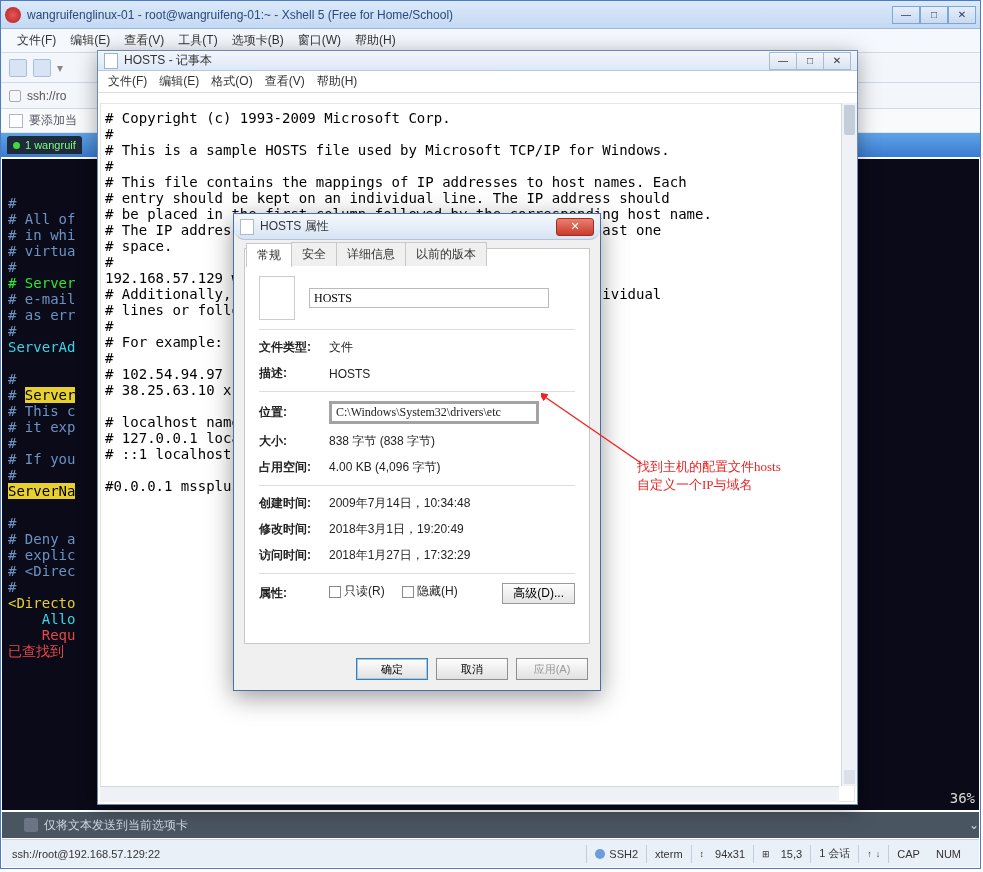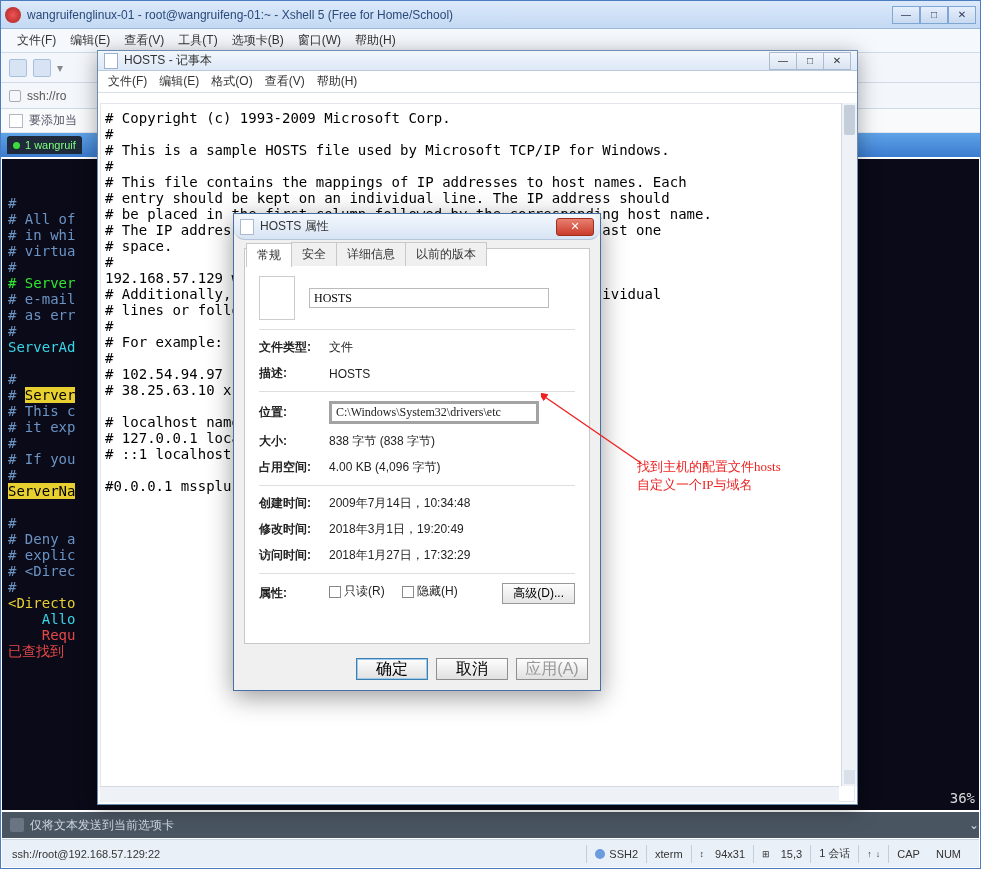--- a/index.html
+++ b/index.html
@@ -22,21 +22,21 @@
 .tab-active { background:#1f2a3a; color:#7dff7d; padding:3px 6px; border-radius:3px 3px 0 0; display:flex; align-items:center; gap:5px; font-size:11px; }
 .tab-dot { width:7px; height:7px; background:#3cdc3c; border-radius:50%; }
 .terminal { position:absolute; left:1px; top:158px; right:1px; bottom:58px; background:#0a0a18; color:#aaa; font-family:Consolas,monospace; font-size:14px; padding:4px 6px; line-height:16px; white-space:pre; overflow:hidden; }
 .terminal .hash { color:#6b93c4; }
 .terminal .gr { color:#2fe82f; }
 .terminal .cy { color:#38d6e8; }
 .terminal .ylhl { background:#e8d030; color:#000; }
 .terminal .yl { color:#e8d030; }
 .terminal .rd { color:#e84848; }
 .pctline { position:absolute; right:4px; bottom:4px; color:#dcdcdc; }
-.cmdbar { position:absolute; left:1px; bottom:30px; right:1px; height:26px; background:#4a5562; display:flex; align-items:center; padding-left:8px; color:#cfd6de; gap:6px; }
+.cmdbar { position:absolute; left:1px; bottom:30px; right:1px; height:26px; background:#4a5562; display:flex; align-items:center; padding-left:22px; color:#cfd6de; gap:6px; }
 .arrow-ico { width:14px; height:14px; background:#6a7482; border-radius:2px; }
 .statusbar2 { position:absolute; left:1px; bottom:1px; right:1px; height:28px; background:#eaf0f8; border-top:1px solid #c8d4e4; display:flex; align-items:center; padding:0 10px; color:#333; font-size:11px; }
 .sb-left { flex:1; }
 .sb-seg { padding:0 8px; border-left:1px solid #c4cedb; height:18px; display:flex; align-items:center; gap:4px; }
 .link-ico { width:10px; height:10px; background:#6a9cde; border-radius:50%; }
 
 .notepad { position:absolute; left:97px; top:50px; width:761px; height:755px; background:#fff; border:1px solid #6d8cb2; box-shadow:0 4px 20px rgba(0,0,0,.35); }
 .np-title { height:20px; background:linear-gradient(#f2f6fc,#dde8f7); border-bottom:1px solid #bcc9db; display:flex; align-items:center; padding:0 6px; gap:6px; color:#333; }
 .np-ico { width:14px; height:16px; border:1px solid #9ab1cf; background:#fff; }
 .np-title span.t { flex:1; }
@@ -65,21 +65,21 @@
 .prop-lbl { width:70px;font-weight:bold; }
 .prop-val { flex:1; }
 .prop-input { width:240px; height:20px; border:1px solid #bbb; padding:1px 4px; font-family:SimSun; font-size:12px; }
 .prop-icon-big { width:36px; height:44px; border:1px solid #ccc; background:#fff; margin-right:14px; }
 .sep { border-top:1px solid #ddd; margin:8px 0; }
 .loc-box { border:3px solid #a3a3a3; padding:1px 4px; font-family:Liberation Serif, serif; font-size:12px; display:inline-block; min-width:210px; }
 .chk { display:inline-flex; align-items:center; gap:3px; margin-right:14px; }
 .chk .box { width:12px; height:12px; border:1px solid #888; background:#fff; }
 .adv-btn { padding:1px 10px; border:1px solid #999; background:linear-gradient(#fdfdfd,#e4e4e4); cursor:pointer; font-size:12px; }
 .prop-btns { position:absolute; bottom:10px; right:12px; display:flex; gap:8px; }
-.prop-btns button { width:72px; height:22px; border:1px solid #8f8f8f; background:linear-gradient(#fdfdfd,#e1e1e1); font-size:16px; cursor:pointer; }
+.prop-btns button { width:72px; height:22px; border:1px solid #8f8f8f; background:linear-gradient(#fdfdfd,#e1e1e1); font-size:11px; cursor:pointer; }
 .prop-btns button.def { border:1px solid #3c7fb1; box-shadow:0 0 0 1px #9ec9ea inset; }
 .prop-btns button:disabled { color:#999; }
 
 .anno { position:absolute; left:637px; top:458px; color:#e22; font-size:13px; line-height:18px; font-family:"SimSun"; }
 .anno-arrow { position:absolute; left:541px; top:393px; width:120px; height:80px; pointer-events:none; }
 </style>
 </head>
 <body>
 
 <div class="main-win">

